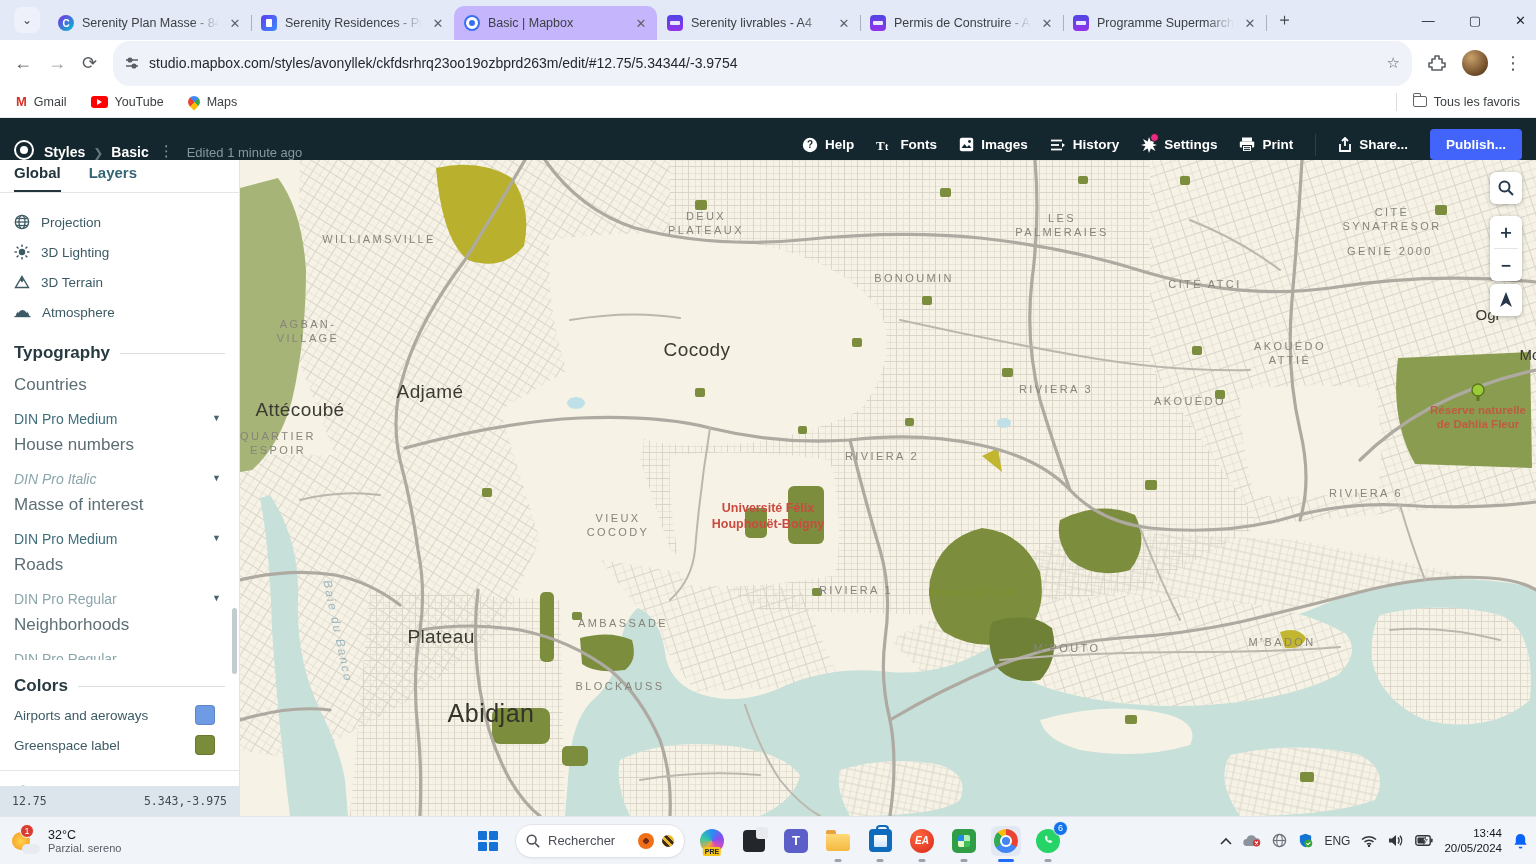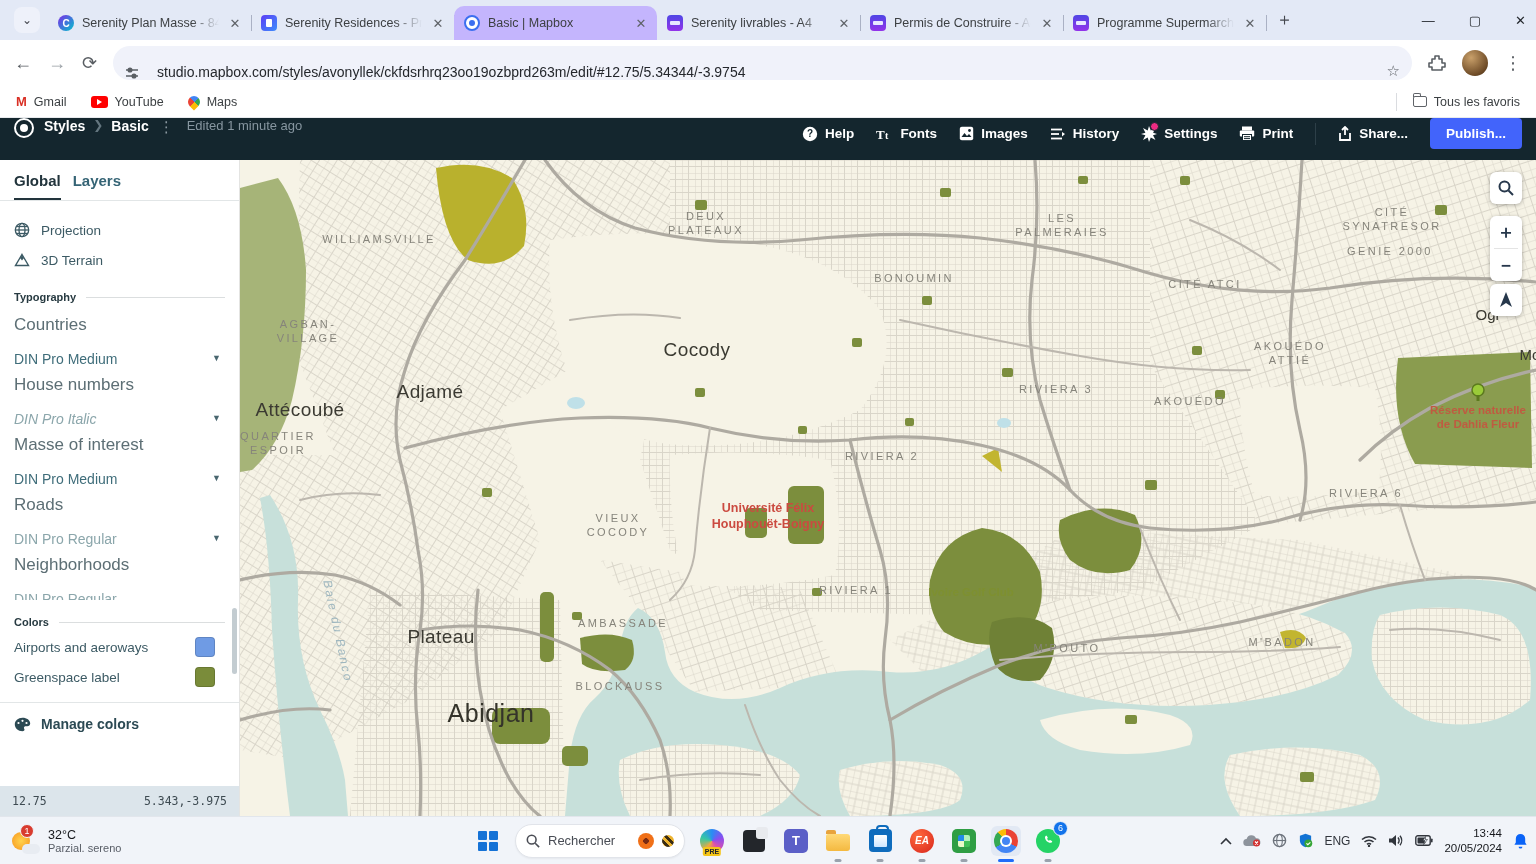--- a/index.html
+++ b/index.html
@@ -18,60 +18,60 @@
   .fav-slides::after{content:"";position:absolute;inset:4px 5px;background:#fff;border-radius:1px}
   .fav-mapbox{background:#fff;border:2.5px solid #3b6ff0;position:relative}
   .fav-mapbox::after{content:"";position:absolute;inset:3px;background:#3b6ff0;border-radius:50%}
   .fav-print{border-radius:4px;background:linear-gradient(180deg,#4f46e5,#9333ea);position:relative}
   .fav-print::after{content:"";position:absolute;left:3px;right:3px;top:6px;height:4px;background:#e8e8ff;border-radius:1px}
   .newtab{font-size:17px;color:#44474e;margin:0 0 9px 10px}
   .win-controls{position:absolute;right:10px;top:0;height:40px;display:flex;align-items:center;gap:34px;color:#1f2328;font-size:13px}
   .toolbar{height:46px;background:#fff;display:flex;align-items:center;padding:0 14px;gap:16px}
   .nav-ic{font-size:18px;color:#585d62}
   .nav-ic.dim{color:#9aa0a6}
-  .omnibox{flex:1;height:34px;background:#f0f2fa;border-radius:17px;display:flex;align-items:flex-end;padding:0 12px;gap:18px}
+  .omnibox{flex:1;height:45px;background:#f0f2fa;border-radius:17px;display:flex;align-items:center;padding:0 12px;gap:10px}
   .omnibox .url{flex:1;font-size:14px;color:#24272c;white-space:nowrap;overflow:hidden}
   .star{color:#5a5f64;font-size:15px}
   .avatar{width:26px;height:26px;border-radius:50%;background:radial-gradient(circle at 35% 30%,#c9a06a,#6e4b27 70%,#3d2a14)}
   .bookmarks{height:32px;background:#fff;display:flex;align-items:center;padding:0 16px;gap:24px;font-size:12.5px;color:#3c4043;border-bottom:1px solid #e8eaed}
   .bm{display:flex;align-items:center;gap:7px}
   .bm-right{margin-left:auto;display:flex;align-items:center;border-left:1px solid #dadce0;padding-left:16px;height:18px}
   .ic-gmail{color:#d93025;font-weight:bold;font-size:13px}
   .ic-yt{width:17px;height:12px;background:#ff0000;border-radius:3px;position:relative}
   .ic-yt::after{content:"";position:absolute;left:6px;top:3px;border-left:5px solid #fff;border-top:3px solid transparent;border-bottom:3px solid transparent}
   .ic-maps{width:12px;height:12px;background:conic-gradient(#4285f4 0 25%,#34a853 0 50%,#fbbc04 0 75%,#ea4335 0);border-radius:50% 50% 50% 0;transform:rotate(-45deg)}
   .ic-folder-sm{width:14px;height:11px;background:#fff;border:1.5px solid #5f6368;border-radius:2px;position:relative}
   .ic-folder-sm::before{content:"";position:absolute;top:-4px;left:-1px;width:6px;height:3px;border:1.5px solid #5f6368;border-bottom:none;border-radius:2px 2px 0 0}
   
-  .studio{height:42px;background:#14262e;display:flex;align-items:flex-start;padding:0 14px;color:#fff}
+  .studio{height:42px;background:#14262e;display:flex;align-items:flex-end;padding:0 14px;color:#fff}
   .mb-logo{width:20px;height:20px;border-radius:50%;border:2px solid #fff;position:relative;margin-right:10px}
   .mb-logo::after{content:"";position:absolute;inset:4px;background:#fff;border-radius:50%}
   .crumb{font-weight:bold;font-size:14px}
   .crumb-sep{color:#64767f;margin:0 8px;font-size:12px}
   .kebab{color:#8b99a1;font-size:15px;margin:0 12px 0 10px;letter-spacing:1px}
   .edited{color:#8796a0;font-size:13px}
   .studio-right{margin-left:auto;display:flex;align-items:center;gap:22px;font-size:13.5px;font-weight:bold}
   .snav{display:flex;align-items:center;gap:7px}
   .snav svg{display:block}
   .settings-wrap{position:relative}
   .settings-dot{position:absolute;top:-4px;left:9px;width:9px;height:9px;border-radius:50%;background:#ee2b82;border:1.5px solid #14262e}
   .studio-div{width:1px;height:22px;background:#2d3f48}
   .publish{border-radius:4px;padding:8px 16px;font-weight:bold;font-size:13.5px;color:#fff}
   
   .content{height:656px;display:flex}
   .sidebar{width:240px;background:#fff;position:relative;flex:none;border-right:1px solid #e4e4e2}
-  .sb-tabs{display:flex;gap:12px;padding:12px 14px 0;border-bottom:1px solid #e2e6e7}
+  .sb-tabs{display:flex;gap:28px;padding:4px 14px 0;border-bottom:1px solid #e2e6e7}
   .sb-tab{font-size:15px;font-weight:bold;padding-bottom:9px}
   .sb-tab.active{color:#22343c;border-bottom:2px solid #22343c}
   .sb-tab.idle{color:#356475}
   .sb-list{padding:14px 14px 0}
   .sb-item{display:flex;align-items:center;gap:11px;height:30px;color:#3c5a64;font-size:13.5px}
   .sb-item svg{flex:none}
   .sec-head{display:flex;align-items:center;margin:16px 14px 4px;gap:10px}
-  .sec-head .t{font-size:11px;font-weight:bold;color:#273a41}
+  .sec-head .t{font-size:17px;font-weight:bold;color:#273a41}
   .sec-head .rule{flex:1;height:1px;background:#dbdedf}
   .field{padding:8px 14px 0;position:relative}
   .field .lbl{font-size:17px;color:#5d6f75}
   .field .val{font-size:14px;margin-top:16px;color:#3f6d7a}
   .field .val.light{color:#8ba6ab}
   .field .val.it{font-style:italic}
   .field .caret{position:absolute;right:18px;bottom:4px;font-size:9px;color:#49666f}
   .field.clip .val{height:9px;overflow:hidden}
   .crow{display:flex;align-items:center;justify-content:space-between;padding:5px 24px 5px 14px}
   .crow .lbl{font-size:13.5px;color:#3c5a64}
@@ -311,24 +311,48 @@
               <ellipse cx="8" cy="8" rx="3" ry="6.7"></ellipse>
               <line x1="1.3" y1="8" x2="14.7" y2="8"></line>
               <line x1="2.2" y1="4.5" x2="13.8" y2="4.5"></line>
               <line x1="2.2" y1="11.5" x2="13.8" y2="11.5"></line>
             </g>
           </svg>
         <span>Projection</span>
         </div>
       <div class="sb-item">
         <svg width="16" height="16" viewBox="0 0 16 16">
+            <circle cx="8" cy="8" r="3.2" fill="#3c5a64"></circle>
+            <g stroke="#3c5a64" stroke-width="1.4">
+              <line x1="8" y1="0.5" x2="8" y2="3"></line>
+              <line x1="8" y1="13" x2="8" y2="15.5"></line>
+              <line x1="0.5" y1="8" x2="3" y2="8"></line>
+              <line x1="13" y1="8" x2="15.5" y2="8"></line>
+              <line x1="2.7" y1="2.7" x2="4.5" y2="4.5"></line>
+              <line x1="11.5" y1="11.5" x2="13.3" y2="13.3"></line>
+              <line x1="2.7" y1="13.3" x2="4.5" y2="11.5"></line>
+              <line x1="11.5" y1="4.5" x2="13.3" y2="2.7"></line>
+            </g>
+          </svg>
+        <span>3D Lighting</span>
+        </div>
+      <div class="sb-item">
+        <svg width="16" height="16" viewBox="0 0 16 16">
             <path d="M8 2.5L14.5 13.5H1.5z" fill="none" stroke="#3c5a64" stroke-width="1.4"></path>
             <path d="M6 6l2 2.5L10 6 8 3.2z" fill="#3c5a64"></path>
           </svg>
         <span>3D Terrain</span>
+        </div>
+      <div class="sb-item">
+        <svg width="17" height="14" viewBox="0 0 17 14">
+            <path d="M2 11a6.5 6.5 0 0113 0z" fill="#3c5a64"></path>
+            <path d="M0.5 11.5h16" stroke="#3c5a64" stroke-width="1.4"></path>
+            <path d="M4 7.5a4.8 4.8 0 019 0" fill="none" stroke="#fff" stroke-width="1.2"></path>
+          </svg>
+        <span>Atmosphere</span>
         </div>
     </div>
 
     <div class="sec-head">
       <span class="t">Typography</span>
         <span class="rule"></span>
     </div>
     <div class="field">
       <div class="lbl">Countries</div>
       <div class="val">DIN Pro Medium</div>

